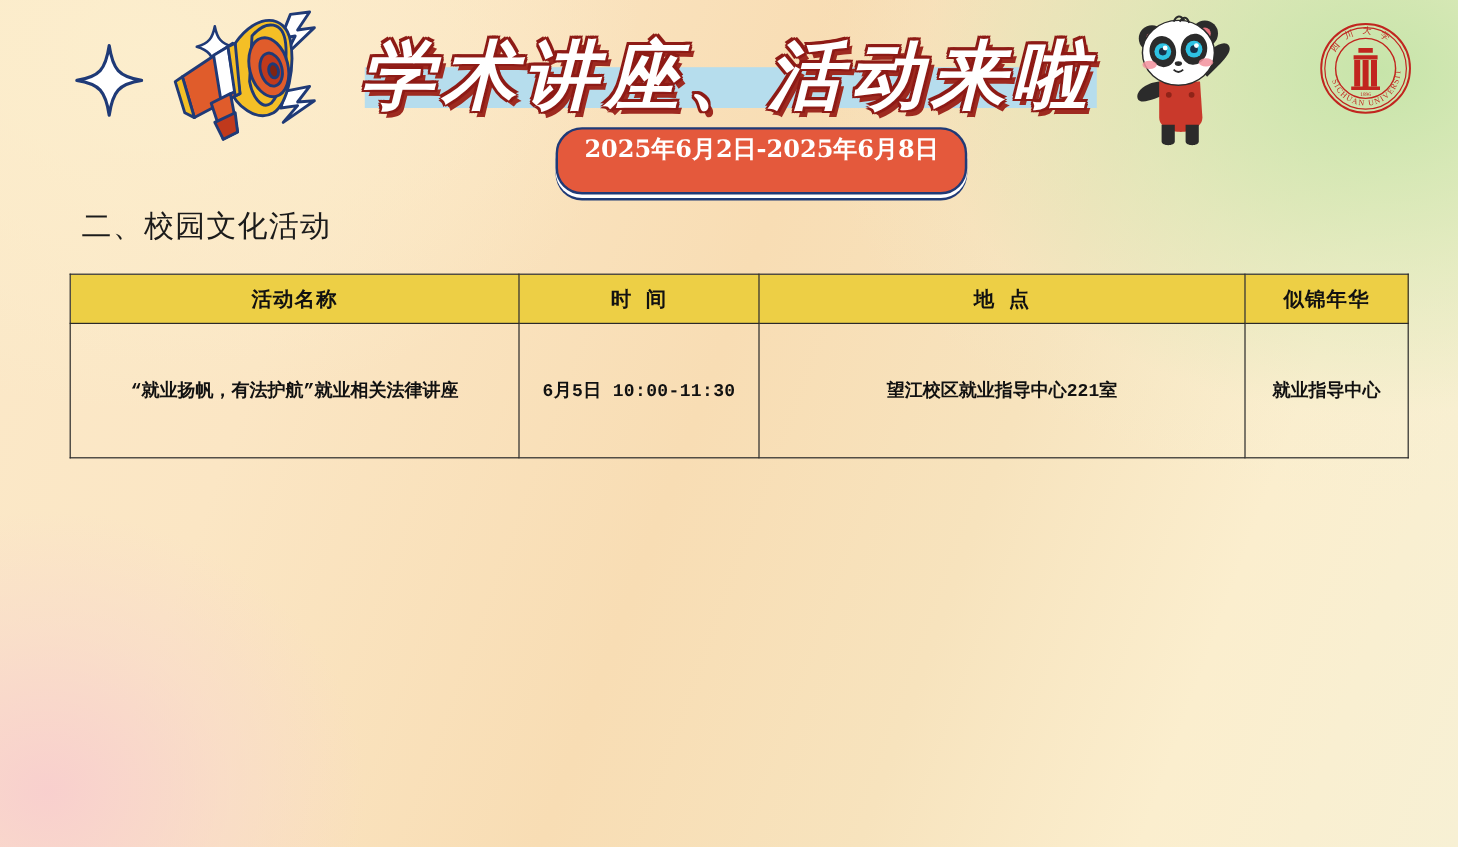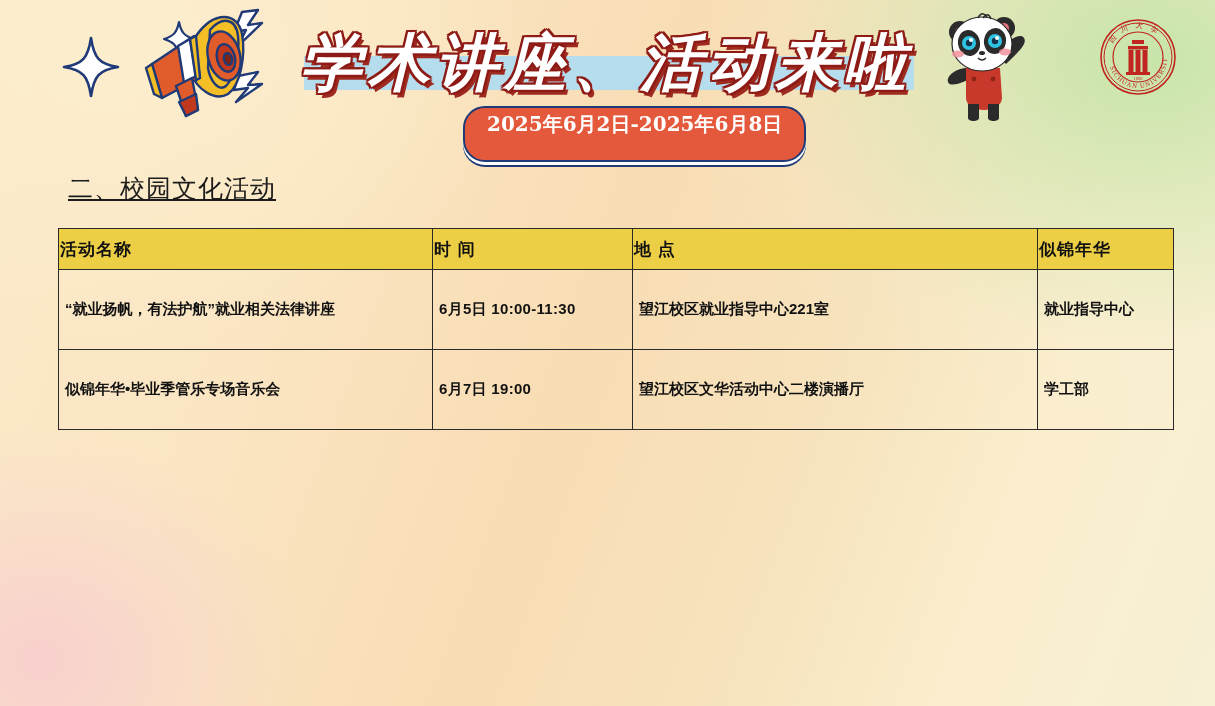--- a/index.html
+++ b/index.html
@@ -116,57 +116,56 @@
 
   
   #section-heading {
     position: absolute;
     left: 68px;
     top: 172px;
     font-family: "DejaVu Sans", "Liberation Sans", sans-serif;
     font-size: 25px;
     color: #1b1b1b;
     letter-spacing: 1px;
-    text-decoration: underline;
   }
 
   
   #table-wrap {
     position: absolute;
     left: 58px;
     top: 228px;
     width: 1115px;
   }
   table#activity-table {
     border-collapse: collapse;
     width: 1115px;
     table-layout: fixed;
   }
   table#activity-table th,
   table#activity-table td {
     border: 1px solid #2a2a2a;
-    text-align: left;
+    text-align: center;
     vertical-align: middle;
-    font-family: Liberation Sans, sans-serif;
+    font-family: Liberation Mono, monospace;
     color: #111111;
   }
   table#activity-table thead th {
     height: 38px;
     background: #edcf45;
     font-size: 17px;
     font-weight: bold;
     letter-spacing: 1px;
     border-color: #2a2a2a;
   }
   table#activity-table tbody td {
     height: 71px;
     font-size: 15px;
     font-weight: bold;
     background: transparent;
-    padding: 4px 6px;
+    padding: 20px 6px;
   }
   table#activity-table tbody tr td:nth-child(2) {
     letter-spacing: 0.3px;
   }
 
   
   col.c-name  { width: 374px; }
   col.c-time  { width: 200px; }
   col.c-place { width: 405px; }
   col.c-org   { width: 136px; }
@@ -313,23 +312,17 @@
           <th>似锦年华</th>
         </tr>
       </thead>
       <tbody>
         <tr>
           <td>“就业扬帆，有法护航”就业相关法律讲座</td>
           <td>6月5日 10:00-11:30</td>
           <td>望江校区就业指导中心221室</td>
           <td>就业指导中心</td>
         </tr>
-        <tr>
-          <td>似锦年华•毕业季管乐专场音乐会</td>
-          <td>6月7日 19:00</td>
-          <td>望江校区文华活动中心二楼演播厅</td>
-          <td>学工部</td>
-        </tr>
       </tbody>
     </table>
   </div>
 
 </div>
 
 </body></html>

